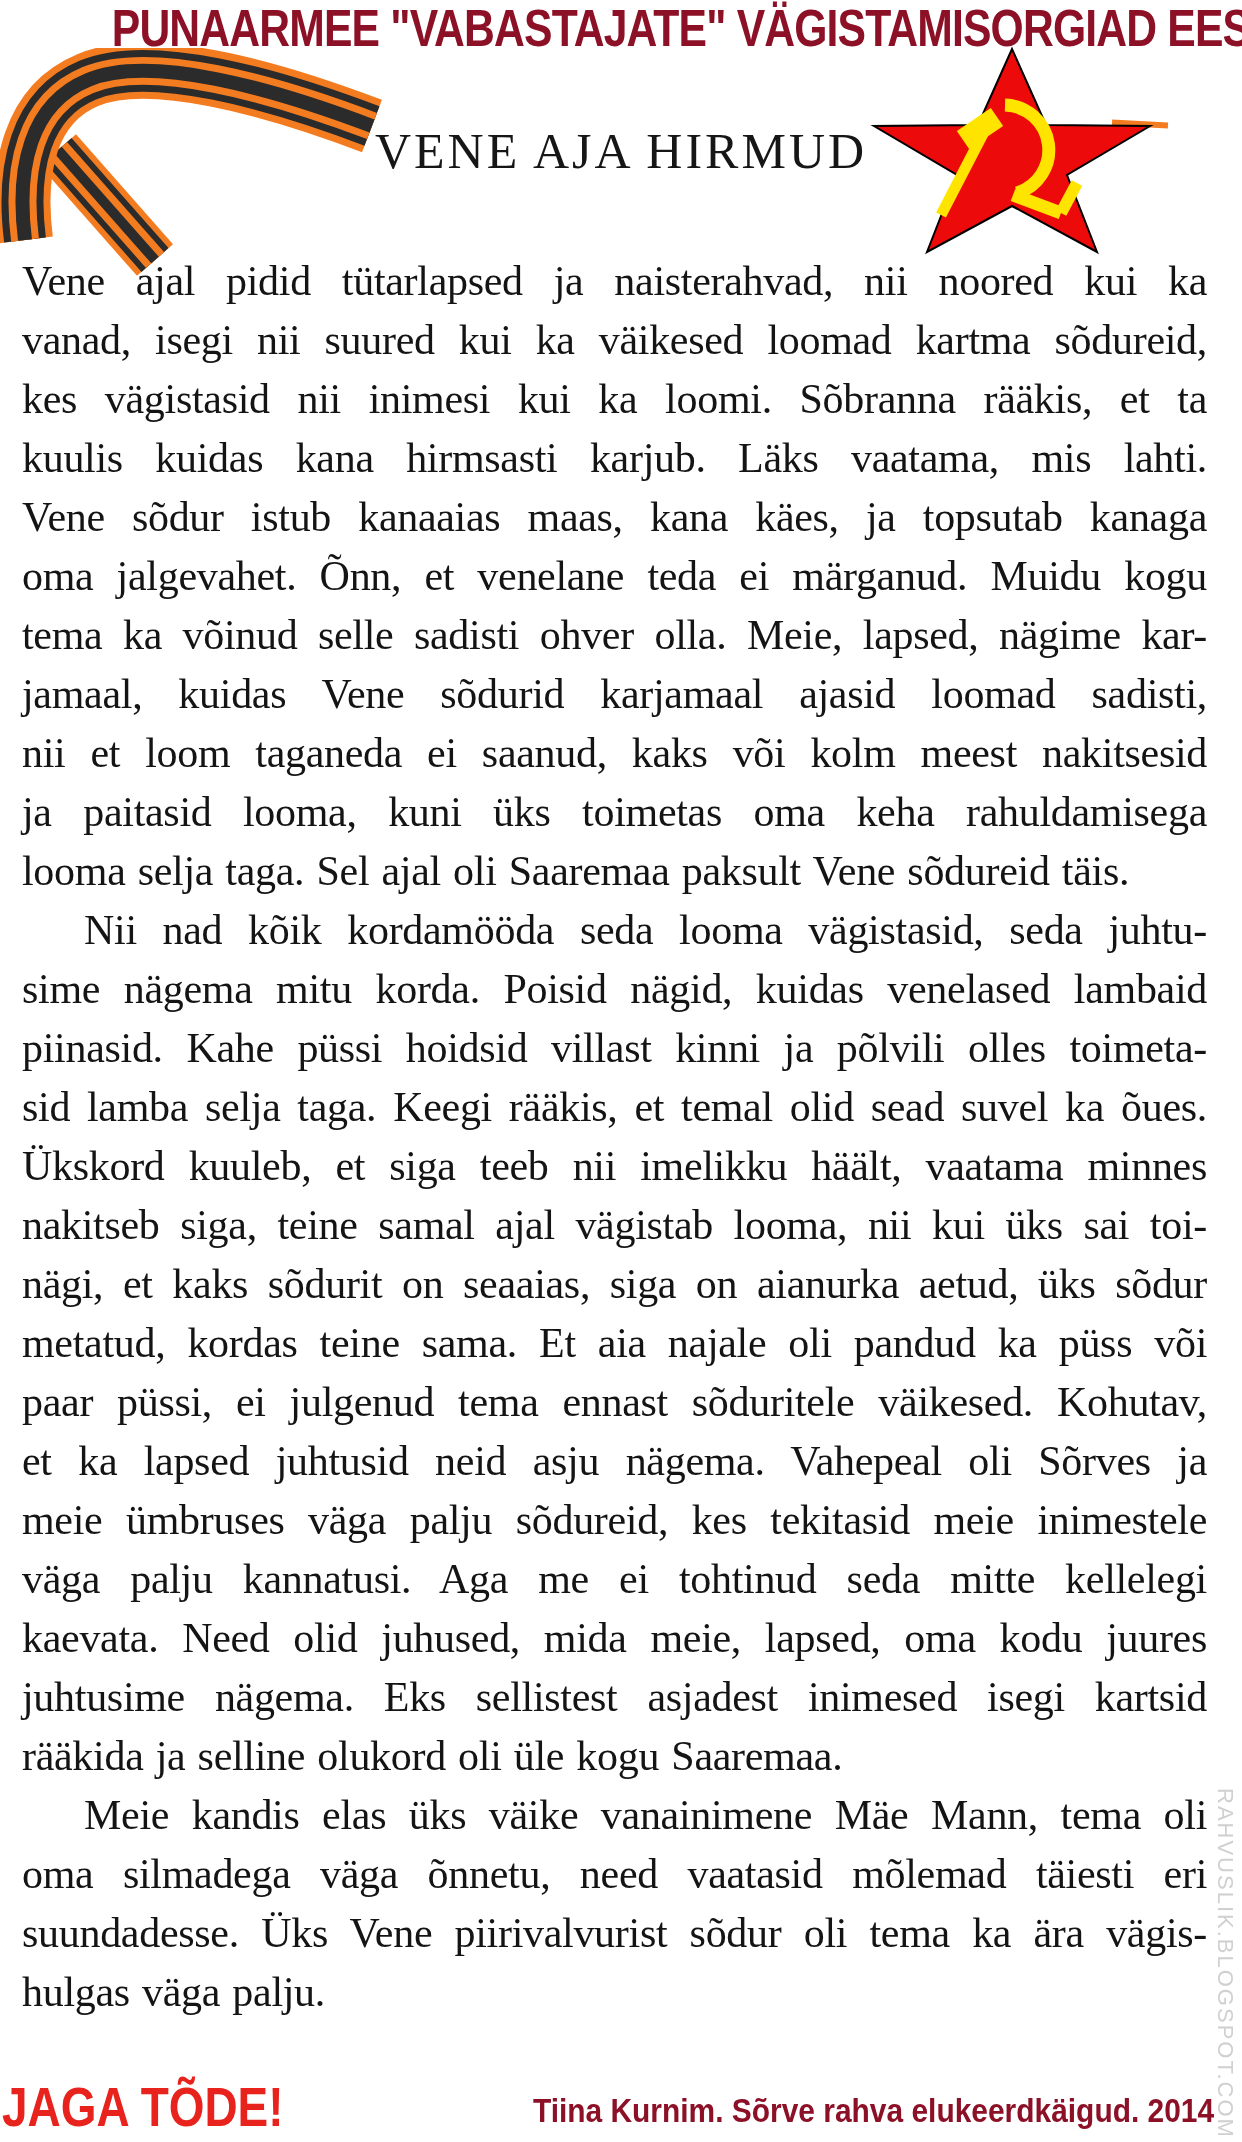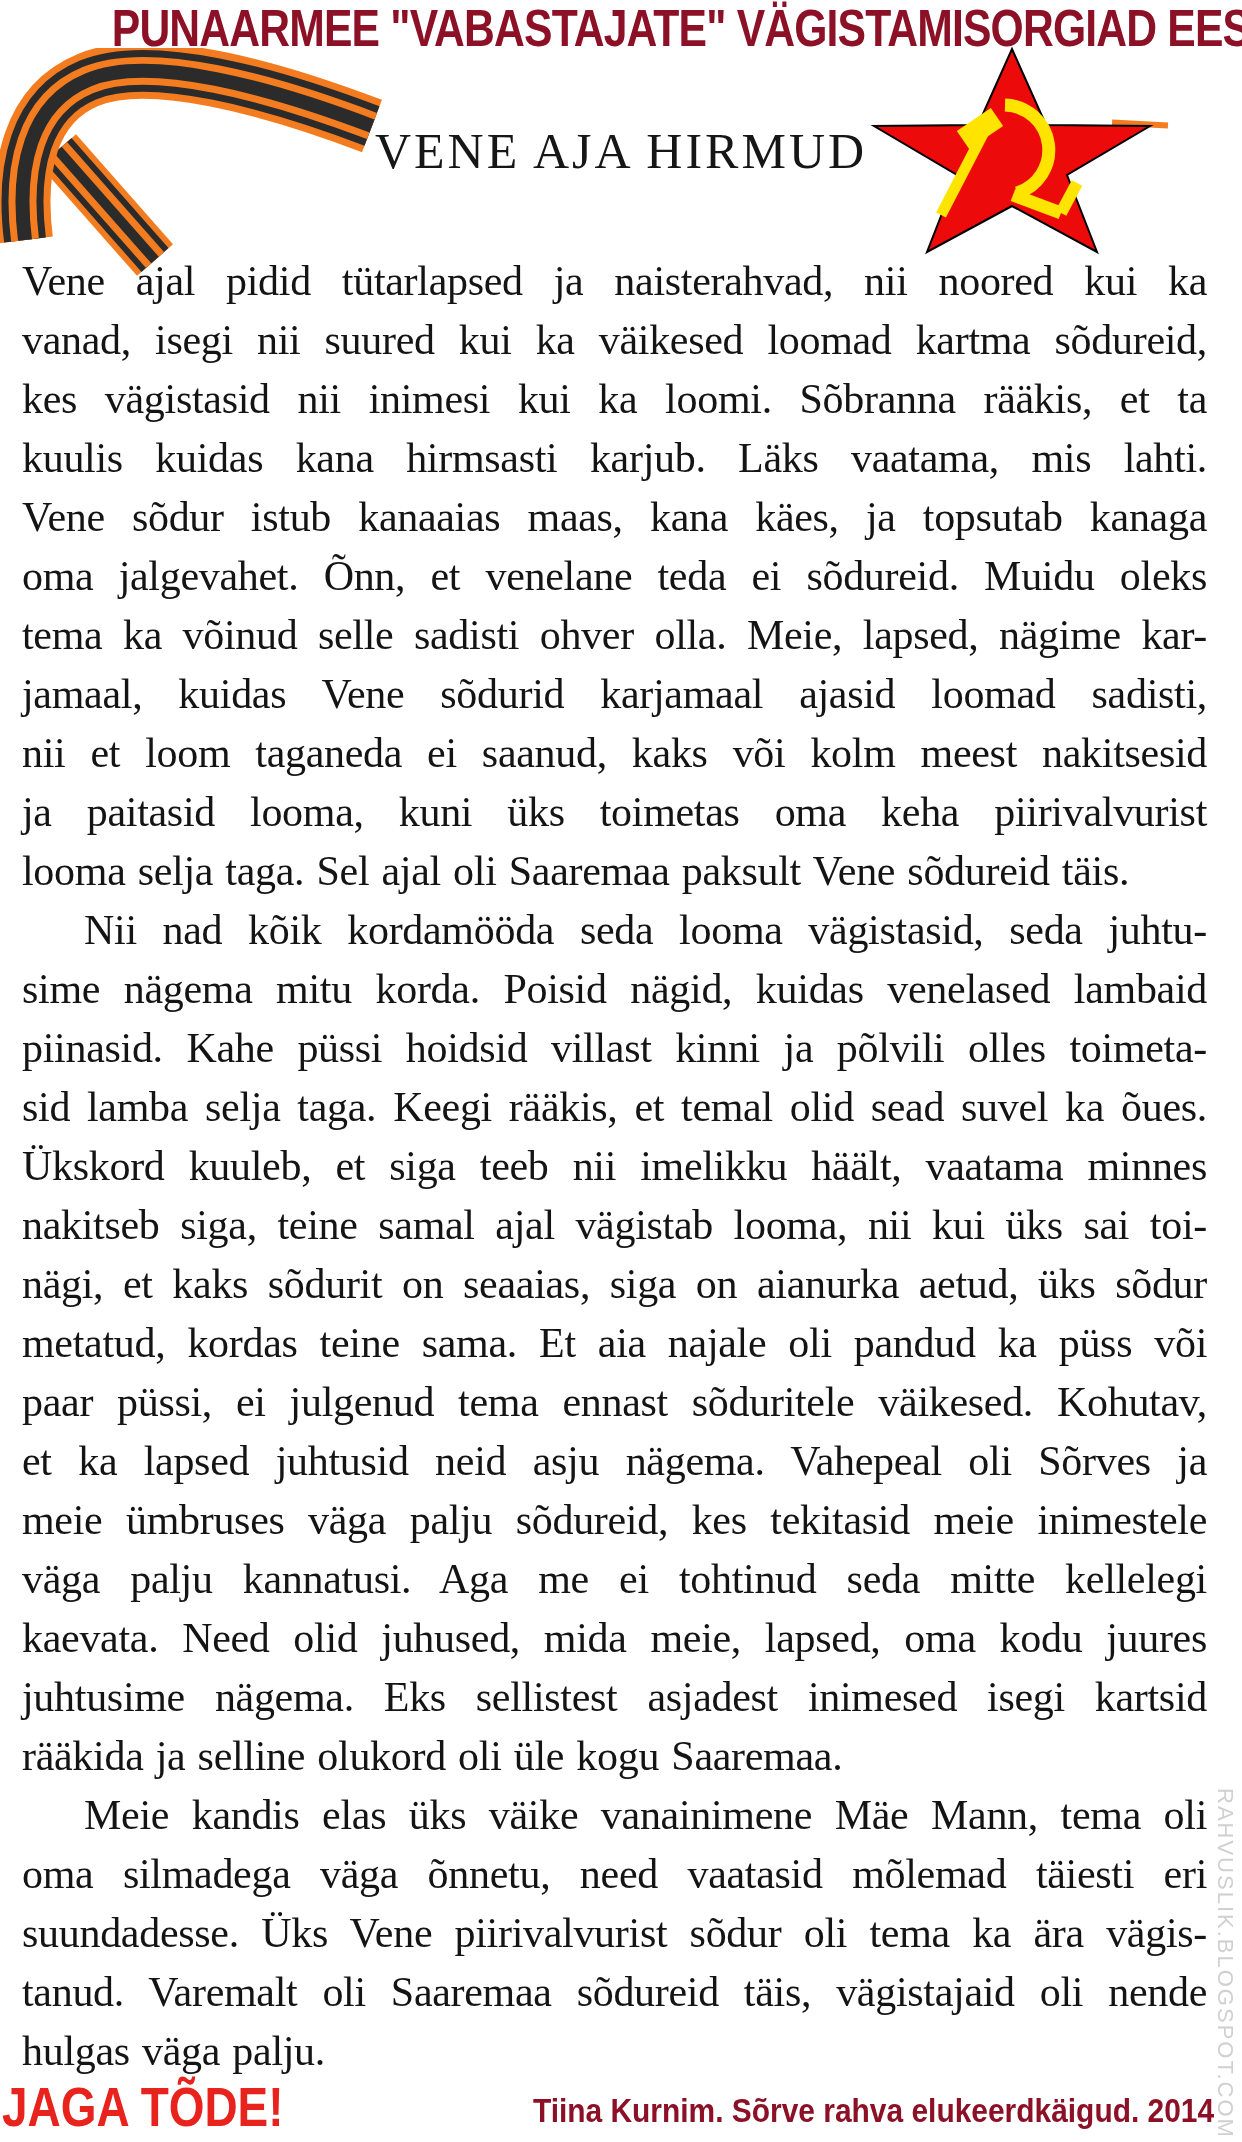--- a/index.html
+++ b/index.html
@@ -99,25 +99,25 @@
     </g>
   </svg>
 
   <div class="body-text">
       <div>
         <div class="line">Vene ajal pidid tütarlapsed ja naisterahvad, nii noored kui ka</div>
         <div class="line">vanad, isegi nii suured kui ka väikesed loomad kartma sõdureid,</div>
         <div class="line">kes vägistasid nii inimesi kui ka loomi. Sõbranna rääkis, et ta</div>
         <div class="line">kuulis kuidas kana hirmsasti karjub. Läks vaatama, mis lahti.</div>
         <div class="line">Vene sõdur istub kanaaias maas, kana käes, ja topsutab kanaga</div>
-        <div class="line">oma jalgevahet. Õnn, et venelane teda ei sõdureid. Muidu oleks</div>
+        <div class="line">oma jalgevahet. Õnn, et venelane teda ei märganud. Muidu kogu</div>
         <div class="line">tema ka võinud selle sadisti ohver olla. Meie, lapsed, nägime kar-</div>
         <div class="line">jamaal, kuidas Vene sõdurid karjamaal ajasid loomad sadisti,</div>
         <div class="line">nii et loom taganeda ei saanud, kaks või kolm meest nakitsesid</div>
-        <div class="line">ja paitasid looma, kuni üks toimetas oma keha piirivalvurist</div>
+        <div class="line">ja paitasid looma, kuni üks toimetas oma keha rahuldamisega</div>
         <div class="line last">looma selja taga. Sel ajal oli Saaremaa paksult Vene sõdureid täis.</div>
       </div>
       <div>
         <div class="line indent">Nii nad kõik kordamööda seda looma vägistasid, seda juhtu-</div>
         <div class="line">sime nägema mitu korda. Poisid nägid, kuidas venelased lambaid</div>
         <div class="line">piinasid. Kahe püssi hoidsid villast kinni ja põlvili olles toimeta-</div>
         <div class="line">sid lamba selja taga. Keegi rääkis, et temal olid sead suvel ka õues.</div>
         <div class="line">Ükskord kuuleb, et siga teeb nii imelikku häält, vaatama minnes</div>
         <div class="line">nakitseb siga, teine samal ajal vägistab looma, nii kui üks sai toi-</div>
         <div class="line">nägi, et kaks sõdurit on seaaias, siga on aianurka aetud, üks sõdur</div>
@@ -127,21 +127,20 @@
         <div class="line">meie ümbruses väga palju sõdureid, kes tekitasid meie inimestele</div>
         <div class="line">väga palju kannatusi. Aga me ei tohtinud seda mitte kellelegi</div>
         <div class="line">kaevata. Need olid juhused, mida meie, lapsed, oma kodu juures</div>
         <div class="line">juhtusime nägema. Eks sellistest asjadest inimesed isegi kartsid</div>
         <div class="line last">rääkida ja selline olukord oli üle kogu Saaremaa.</div>
       </div>
       <div>
         <div class="line indent">Meie kandis elas üks väike vanainimene Mäe Mann, tema oli</div>
         <div class="line">oma silmadega väga õnnetu, need vaatasid mõlemad täiesti eri</div>
         <div class="line">suundadesse. Üks Vene piirivalvurist sõdur oli tema ka ära vägis-</div>
-        <div class="line">tanud. Varemalt oli Saaremaa sõdureid täis, vägistajaid oli nende</div>
         <div class="line last">hulgas väga palju.</div>
       </div>
     </div>
 
   <div class="footer-cta">JAGA TÕDE!</div>
   <div class="footer-attr">Tiina Kurnim. Sõrve rahva elukeerdkäigud. 2014</div>
 
   <div class="watermark">RAHVUSLIK.BLOGSPOT.COM</div>
 
 </div>

